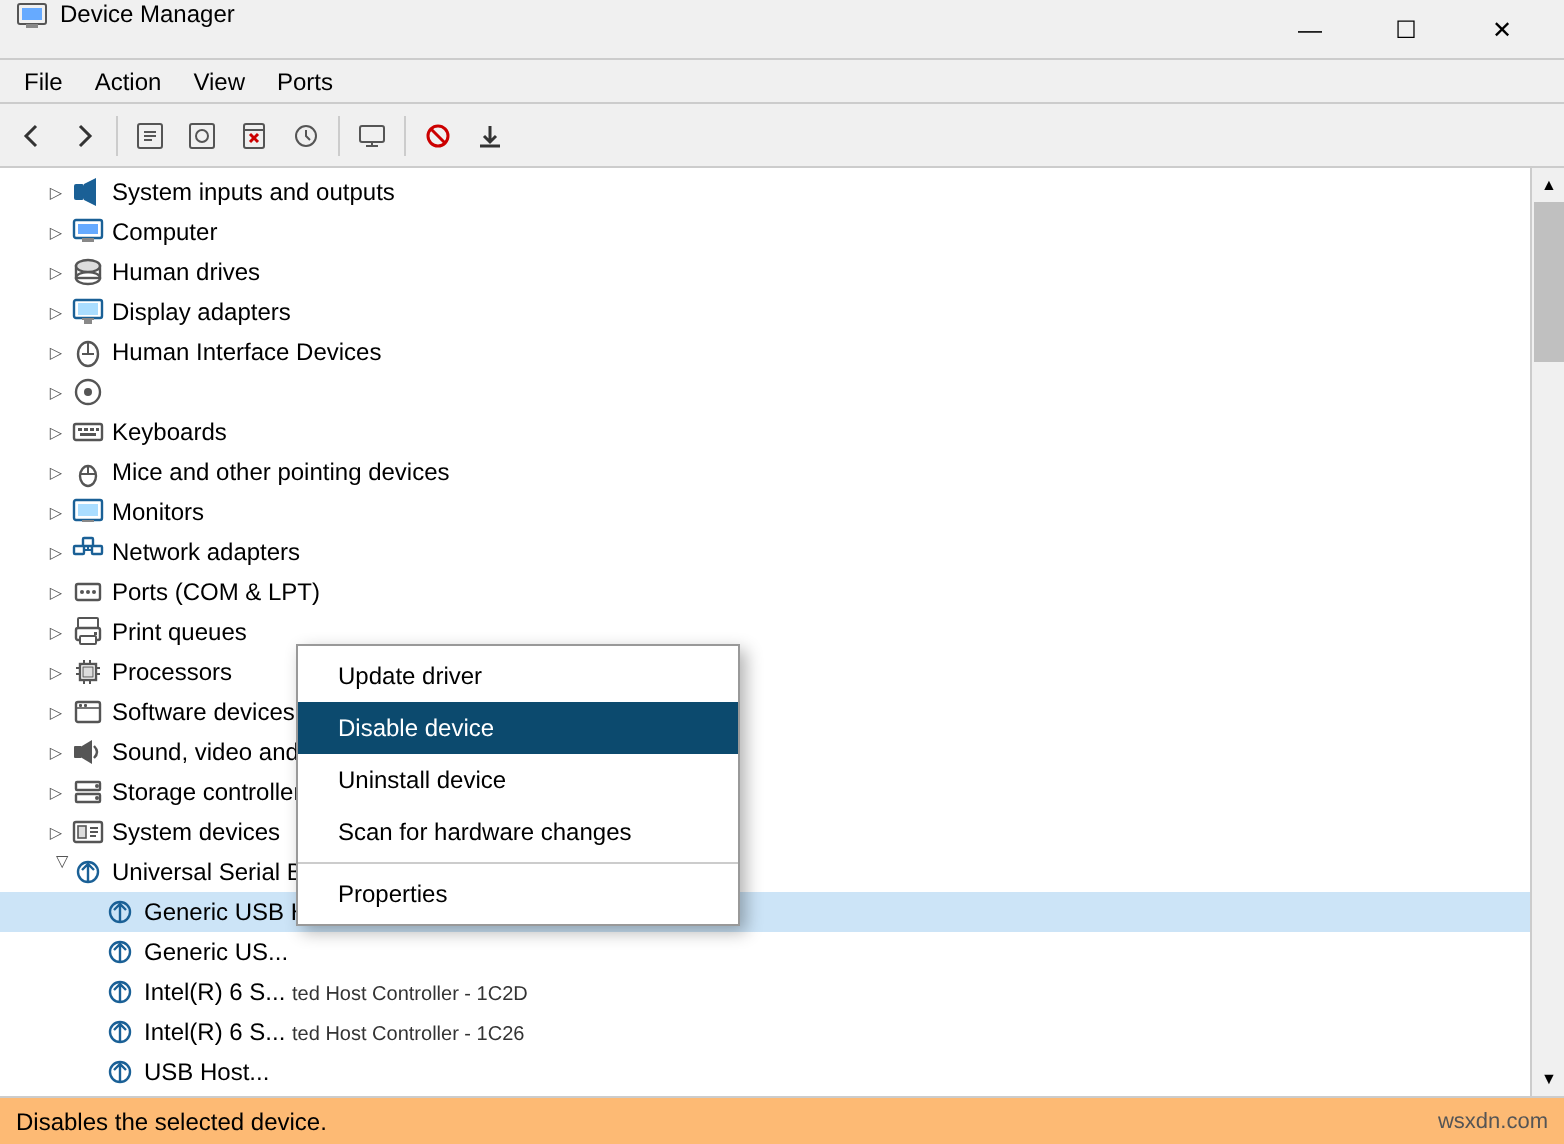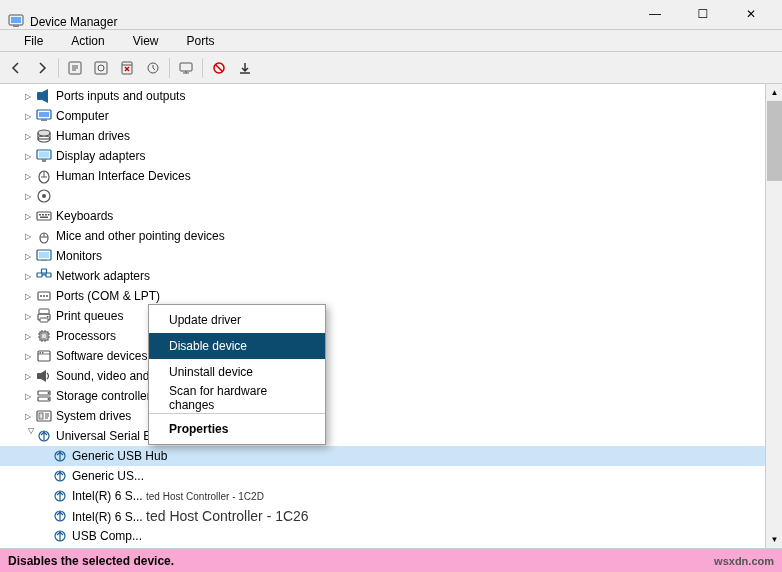--- a/index.html
+++ b/index.html
@@ -10,21 +10,21 @@
       width: 782px;
       height: 572px;
       overflow: hidden;
     }
 
     
     .title-bar {
       background: #f0f0f0;
       height: 30px;
       display: flex;
-      align-items: flex-end;
+      align-items: flex-start;
       padding: 0 8px;
       border-bottom: 1px solid #ccc;
     }
     .title-bar-icon {
       width: 16px;
       height: 16px;
       margin-right: 6px;
     }
     .title-bar-text {
       flex: 1;
@@ -53,21 +53,20 @@
       height: 22px;
       display: flex;
       align-items: center;
       padding: 0 4px;
       border-bottom: 1px solid #ccc;
     }
     .menu-item {
       padding: 2px 8px;
       cursor: pointer;
       font-size: 12px;
-      margin-left: 12px;
     }
 
     
     .toolbar {
       background: #f0f0f0;
       height: 32px;
       display: flex;
       align-items: center;
       padding: 2px 4px;
       border-bottom: 1px solid #ccc;
@@ -171,23 +170,23 @@
       top: 0;
       width: 15px;
       height: 80px;
       background: #c0c0c0;
       left: 1px;
     }
 
     
     .context-menu {
       position: absolute;
-      top: 220px;
+      top: 238px;
       left: 148px;
-      width: 178px;
+      width: 222px;
       background: white;
       border: 1px solid #999;
       box-shadow: 3px 3px 8px rgba(0,0,0,0.3);
       z-index: 100;
       padding: 2px 0;
     }
     .context-menu-item {
       height: 26px;
       display: flex;
       align-items: center;
@@ -198,34 +197,33 @@
     .context-menu-item.highlighted {
       background: #0c4a6e;
       color: white;
     }
     .context-menu-separator {
       height: 1px;
       background: #ccc;
       margin: 2px 0;
     }
     .context-menu-item.bold {
-      font-weight: bold;
+      font-weight: normal;
       text-align: right;
     }
 
     
     .status-bar {
       height: 24px;
-      background: #f9a8d4;
+      background: #fdba74;
       border-top: 1px solid #ccc;
       display: flex;
       align-items: center;
       padding: 0 8px;
       font-size: 12px;
-      font-weight: bold;
     }
     .status-right {
       margin-left: auto;
       font-size: 11px;
       color: #555;
     }
 
     
     .indent-1 { padding-left: 20px; }
     .indent-2 { padding-left: 36px; }
@@ -323,21 +321,21 @@
   <div class="tree-view" style="position:relative;">
 
     <div class="tree-item indent-1">
       <span class="tree-arrow">▷</span>
       <span class="tree-icon icon-sound">
         <svg width="16" height="16" viewBox="0 0 16 16">
             <rect x="1" y="4" width="5" height="8" rx="1" fill="#1a6096"></rect>
             <polygon points="6,4 12,1 12,15 6,12" fill="#1a6096"></polygon>
           </svg>
       </span>
-      <span class="tree-label">Ports inputs and outputs</span>
+      <span class="tree-label">System inputs and outputs</span>
     </div>
 
     <div class="tree-item indent-1">
       <span class="tree-arrow">▷</span>
       <span class="tree-icon">
         <svg width="16" height="16" viewBox="0 0 16 16">
             <rect x="1" y="2" width="14" height="9" rx="1" fill="none" stroke="#1a6096" stroke-width="1.2"></rect>
             <rect x="3" y="4" width="10" height="5" fill="#6af"></rect>
             <rect x="5" y="11" width="6" height="2" fill="#888"></rect>
           </svg>
@@ -533,21 +531,21 @@
       <span class="tree-arrow">▷</span>
       <span class="tree-icon">
         <svg width="16" height="16" viewBox="0 0 16 16">
             <rect x="1" y="3" width="14" height="10" rx="1" fill="none" stroke="#555" stroke-width="1.2"></rect>
             <rect x="3" y="5" width="4" height="6" fill="#ddd" stroke="#555" stroke-width="0.8"></rect>
             <line x1="9" y1="6" x2="13" y2="6" stroke="#555" stroke-width="1"></line>
             <line x1="9" y1="8" x2="13" y2="8" stroke="#555" stroke-width="1"></line>
             <line x1="9" y1="10" x2="12" y2="10" stroke="#555" stroke-width="1"></line>
           </svg>
       </span>
-      <span class="tree-label">System drives</span>
+      <span class="tree-label">System devices</span>
     </div>
 
     <div class="tree-item indent-1">
       <span class="tree-arrow" style="transform:rotate(90deg); display:inline-block;">▷</span>
       <span class="tree-icon">
         <svg width="16" height="16" viewBox="0 0 16 16">
             <circle cx="8" cy="8" r="5" fill="none" stroke="#1a6096" stroke-width="1.2"></circle>
             <path d="M8,3 L8,13 M5,7 L8,4 L11,7" fill="none" stroke="#1a6096" stroke-width="1.2"></path>
           </svg>
       </span>
@@ -588,32 +586,32 @@
     </div>
 
     <div class="tree-item indent-2">
       <span class="tree-arrow" style="color:transparent;">▷</span>
       <span class="tree-icon">
         <svg width="16" height="16" viewBox="0 0 16 16">
             <circle cx="8" cy="8" r="5" fill="none" stroke="#1a6096" stroke-width="1.2"></circle>
             <path d="M8,3 L8,13 M5,7 L8,4 L11,7" fill="none" stroke="#1a6096" stroke-width="1.2"></path>
           </svg>
       </span>
-      <span class="tree-label">Intel(R) 6 S... <span style="font-size:14px; color:#333;">ted Host Controller - 1C26</span></span>
+      <span class="tree-label">Intel(R) 6 S... <span style="font-size:10px; color:#333;">ted Host Controller - 1C26</span></span>
     </div>
 
     <div class="tree-item indent-2">
       <span class="tree-arrow" style="color:transparent;">▷</span>
       <span class="tree-icon">
         <svg width="16" height="16" viewBox="0 0 16 16">
             <circle cx="8" cy="8" r="5" fill="none" stroke="#1a6096" stroke-width="1.2"></circle>
             <path d="M8,3 L8,13 M5,7 L8,4 L11,7" fill="none" stroke="#1a6096" stroke-width="1.2"></path>
           </svg>
       </span>
-      <span class="tree-label">USB Comp...</span>
+      <span class="tree-label">USB Host...</span>
     </div>
 
     <div class="tree-item indent-2">
       
       
       
     </div>
 
     <div class="context-menu">
       <div class="context-menu-item">Update driver</div>

